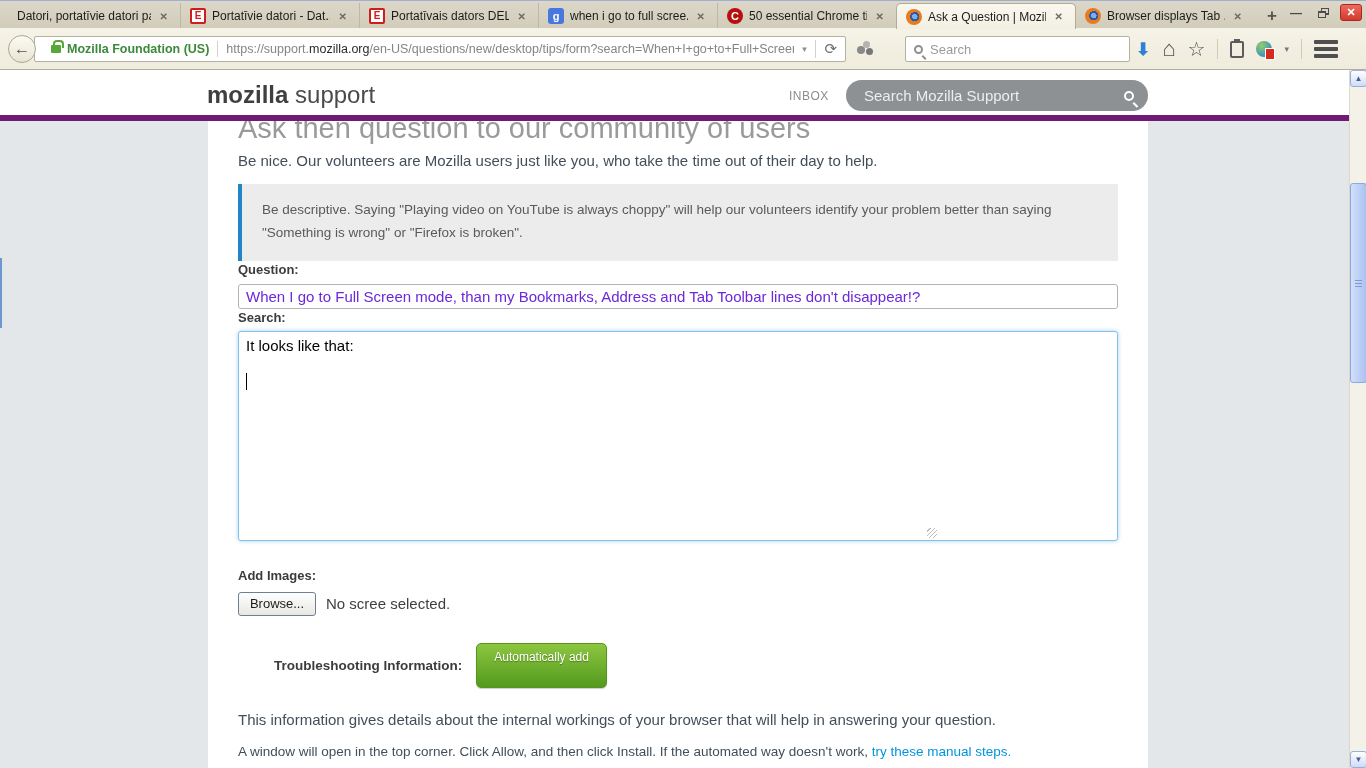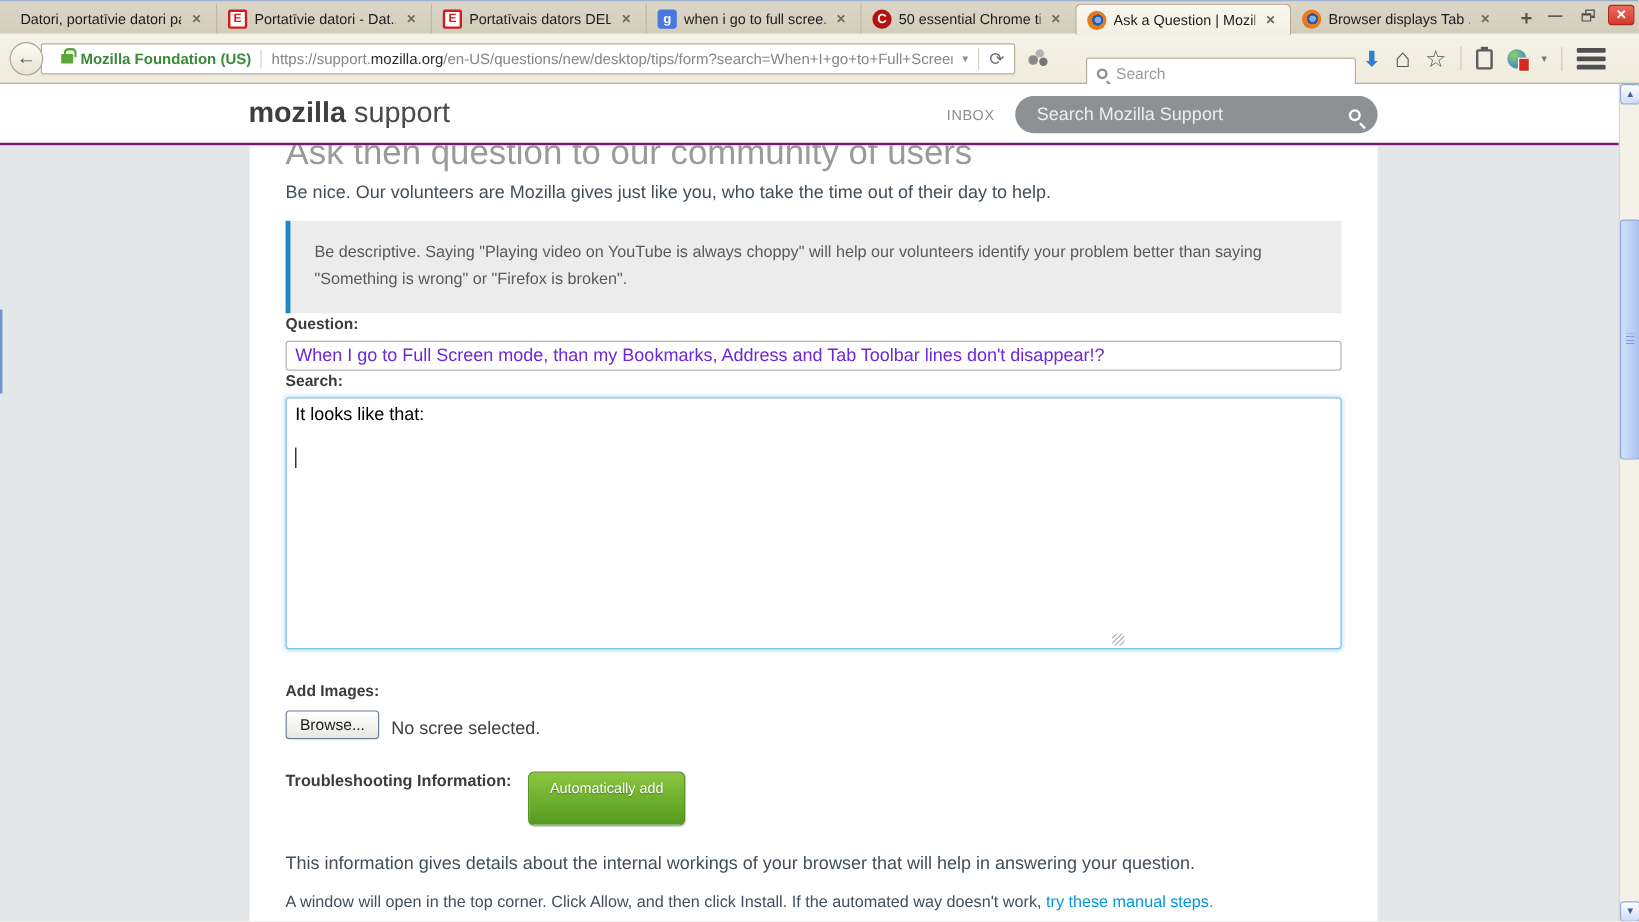--- a/index.html
+++ b/index.html
@@ -55,21 +55,21 @@
   .url-text { flex:1 1 auto; overflow:hidden; white-space:nowrap; font-size:12.5px; color:#858585; }
   .url-text .domain { color:#2b2b2b; }
   .urlbar-arrow { flex:0 0 auto; font-size:8px; color:#8f8f8f; padding:0 7px; }
   .urlbar-divider { flex:0 0 auto; width:1px; height:18px; background:#d4d1c6; }
   .reload-btn { flex:0 0 auto; font-size:15px; color:#6f6f6f; padding:0 8px; }
   .paw-icon { position:absolute; left:857px; top:13px; width:18px; height:16px; }
   .paw-icon i { position:absolute; border-radius:50%; background:#9b9b9b; }
   .paw-icon i:nth-child(1){ left:0; top:5px; width:8px; height:8px; background:#8a8a8a;}
   .paw-icon i:nth-child(2){ left:6px; top:0; width:7px; height:7px; background:#b3b3b3;}
   .paw-icon i:nth-child(3){ left:9px; top:7px; width:7px; height:7px; background:#777;}
-  .chrome-search { position:absolute; left:905px; top:20px; width:225px; height:26px; background:#fff;
+  .chrome-search { position:absolute; left:905px; top:8px; width:225px; height:26px; background:#fff;
     border:1px solid #b4b0a2; border-radius:2px; display:flex; align-items:center; padding:0 8px; }
   .lens { position:relative; width:9px; height:9px; border:2px solid #8f8f8f; border-radius:50%; flex:0 0 auto; }
   .lens::after { content:""; position:absolute; left:7px; top:8px; width:5px; height:2px; background:#8f8f8f;
     transform:rotate(45deg); transform-origin:0 0; }
   .chrome-search input { border:none; outline:none; flex:1; margin-left:7px; font-size:13px; color:#333;
     font-family:"Liberation Sans", sans-serif; background:transparent; }
   .chrome-search input::placeholder { color:#9a9a9a; }
   .nav-icons { position:absolute; left:1136px; top:0; height:42px; display:flex; align-items:center; gap:12px; }
   .nav-ic { display:flex; align-items:center; justify-content:center; }
   .dl-icon { color:#2e7fd6; font-size:17px; font-weight:bold; }
@@ -82,21 +82,21 @@
     background:radial-gradient(circle at 35% 30%, #8fd06a, #3f8fbf 70%, #2a6d99); }
   .pdfglobe-icon::after { content:""; position:absolute; right:-3px; bottom:-3px; width:8px; height:10px;
     background:#d42b1e; border:1px solid #fff; }
   .small-arrow { font-size:9px; color:#777; }
   .menu-icon { width:24px; height:18px; display:flex; flex-direction:column; justify-content:space-between; }
   .menu-icon span { display:block; height:4px; background:#4f4f4f; border-radius:1px; }
 
   
   .viewport { position:absolute; left:0; top:70px; width:1349px; height:698px; background:#e3e7e9; overflow:hidden; }
   .sumo-header { position:absolute; left:0; top:0; width:100%; height:51px; background:#fff;
-    border-bottom:2px solid #701a75; z-index:3; }
+    border-bottom:6px solid #701a75; z-index:3; }
   .sumo-logo { position:absolute; left:207px; top:11px; font-size:24px; color:#3f3f3f; }
   .sumo-logo b { font-weight:bold; }
   .sumo-logo span.lite { font-weight:normal; color:#4a4a4a; }
   .inbox-link { position:absolute; left:789px; top:19px; font-size:12px; color:#8d8d8d; letter-spacing:0.5px; }
   .sumo-search { position:absolute; left:846px; top:10px; width:302px; height:31px; background:#8d9193;
     border-radius:16px; display:flex; align-items:center; padding:0 14px 0 18px;justify-content:center; }
   .sumo-search input { flex:1; background:transparent; border:none; outline:none; font-size:15px; color:#fff;
     font-family:"Liberation Sans", sans-serif; }
   .sumo-search input::placeholder { color:#ededed; }
   .lens-white { position:relative; width:10px; height:10px; border:2px solid #fff; border-radius:50%; flex:0 0 auto; }
@@ -113,25 +113,25 @@
   .question-input { margin-top:7px; width:880px; height:25px; border:1px solid #b4b4b4; border-radius:3px;
     font-size:15px; color:#6d28d9; padding:0 7px; font-family:"Liberation Sans", sans-serif; outline:none; }
   .details-wrap { position:relative; margin-top:6px; width:702px; height:210px; }
   .details-area { width:880px; height:210px; border:1px solid #7fc3ea; border-radius:3px;
     box-shadow:0 0 4px rgba(100,170,220,.55); font-size:15px; color:#000; padding:4px 7px; resize:none;
     font-family:"Liberation Sans", sans-serif; outline:none; line-height:19px; }
   .caret { position:absolute; left:8px; top:42px; width:1px; height:17px; background:#000; }
   .resize-grip { position:absolute; right:3px; bottom:3px; width:10px; height:10px;
     background:repeating-linear-gradient(135deg, transparent 0 2px, #bdbdbd 2px 3px); }
   .add-images-label { margin-top:27px; }
-  .browse-row { margin-top:9px; display:flex; align-items:flex-end; }
+  .browse-row { margin-top:9px; display:flex; align-items:center; }
   .browse-btn { width:78px; height:24px; font-size:13px; color:#1c1c1c; background:linear-gradient(#fefefe,#e8e8e2);
     border:1px solid #6e7e96; border-radius:3px; font-family:"Liberation Sans", sans-serif; }
   .no-file { margin-left:10px; font-size:15px; color:#3f3f3f; }
-  .trouble-row { margin-top:27px; display:flex; align-items:flex-start; }
+  .trouble-row { margin-top:27px; display:flex; align-items:center;margin-left:36px; }
   .trouble-label { font-size:13.5px; font-weight:bold; color:#3c3c3c; }
   .auto-add-btn { margin-left:14px; padding:6px 17px 23px 17px; font-size:12px; color:#fff;
     background:linear-gradient(#8cc63f,#549a1e); border:1px solid #569422; border-radius:5px;
     text-shadow:0 1px 1px rgba(0,0,0,.35); box-shadow:0 1px 1px rgba(0,0,0,.2);
     font-family:"Liberation Sans", sans-serif; }
   .info-text { margin-top:23px; font-size:15px; color:#424f5a; }
   .window-text { margin-top:16px; font-size:13.5px; color:#424f5a; }
   .manual-link { color:#0096dd; text-decoration:none; }
 
   .left-edge-marker { position:absolute; left:0; top:188px; width:2px; height:70px; background:#6f97cf; z-index:5; }
@@ -253,21 +253,21 @@
       <div class="sumo-logo"><b>mozilla</b> <span class="lite">support</span></div>
       <div class="inbox-link">INBOX</div>
       <div class="sumo-search">
         <input type="text" placeholder="Search Mozilla Support" style="">
         <span class="lens-white"></span>
       </div>
     </div>
 
     <div class="content-col">
       <div class="page-title">Ask then question to our community of users</div>
-      <div class="page-subtitle">Be nice. Our volunteers are Mozilla gives just like you, who take the time out of their day to help.</div>
+      <div class="page-subtitle">Be nice. Our volunteers are Mozilla users just like you, who take the time out of their day to help.</div>
       <div class="tip-box">
         <span>Be descriptive. Saying "Playing video on YouTube is always choppy" will help our volunteers identify your problem better than saying "Something is wrong" or "Firefox is broken".</span>
       </div>
 
       <div class="field-label">Question:</div>
       <input class="question-input" type="text" value="When I go to Full Screen mode, than my Bookmarks, Address and Tab Toolbar lines don't disappear!?" style="">
 
       <div class="field-label">Search:</div>
       <div class="details-wrap">
         <textarea class="details-area" style="">It looks like that:

